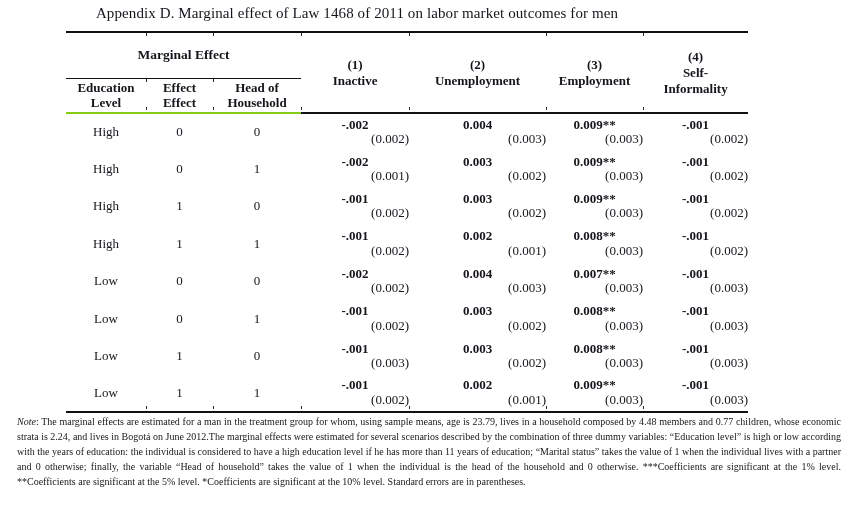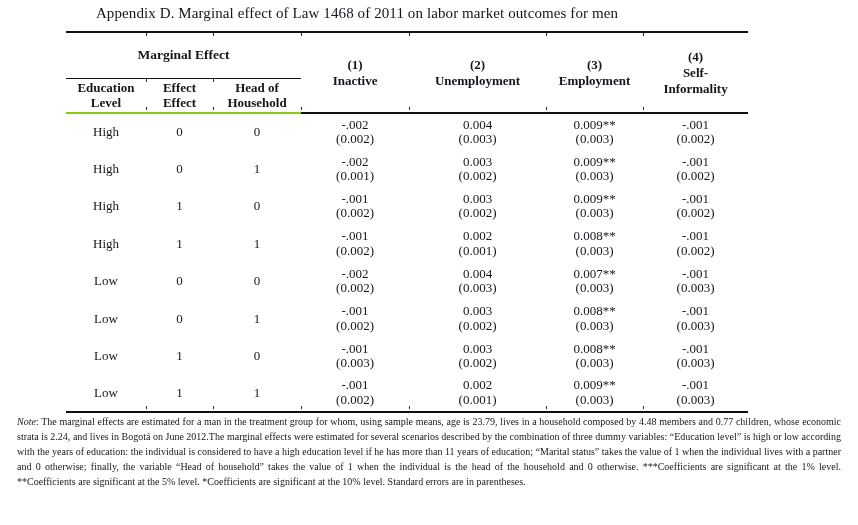--- a/index.html
+++ b/index.html
@@ -51,22 +51,22 @@
     font-weight: bold;
     border-bottom: 2px solid #101015;
     line-height: 16px;
   }
   th.lc {
     font-weight: bold;
     border-bottom: 2px solid #84cc16;
     line-height: 15px;
   }
   tbody tr:last-child td { border-bottom: 2px solid #101015; }
-  .coef { font-weight: normal; line-height: 14.5px; }
-  .se   { font-weight: normal; line-height: 14.5px; }
+  .coef { font-weight: bold; line-height: 14.5px; }
+  .se   { font-weight: normal; line-height: 14.5px; text-align: right; }
   .tick {
     position: absolute;
     width: 1px; height: 3px;
     background: #2a2a33;
   }
   .note {
     position: absolute;
     left: 17px; top: 414px;
     width: 824px;
     font-size: 10px;

